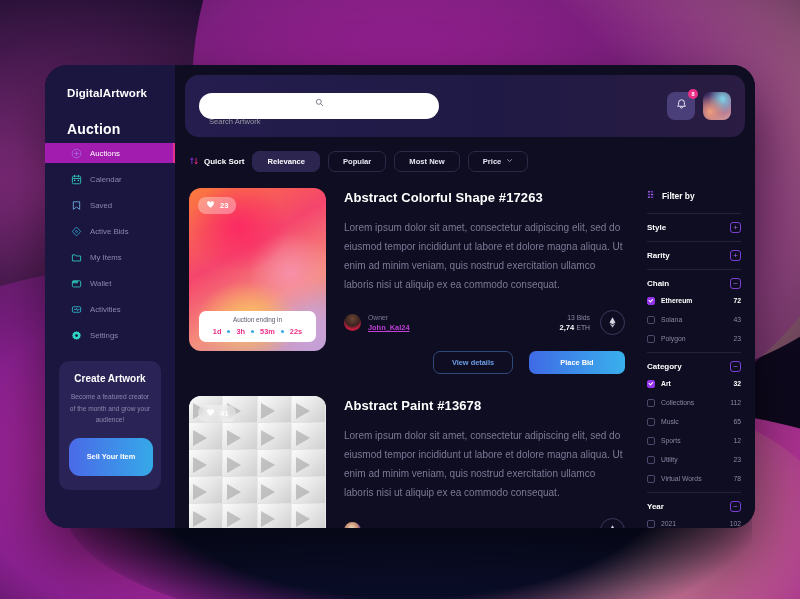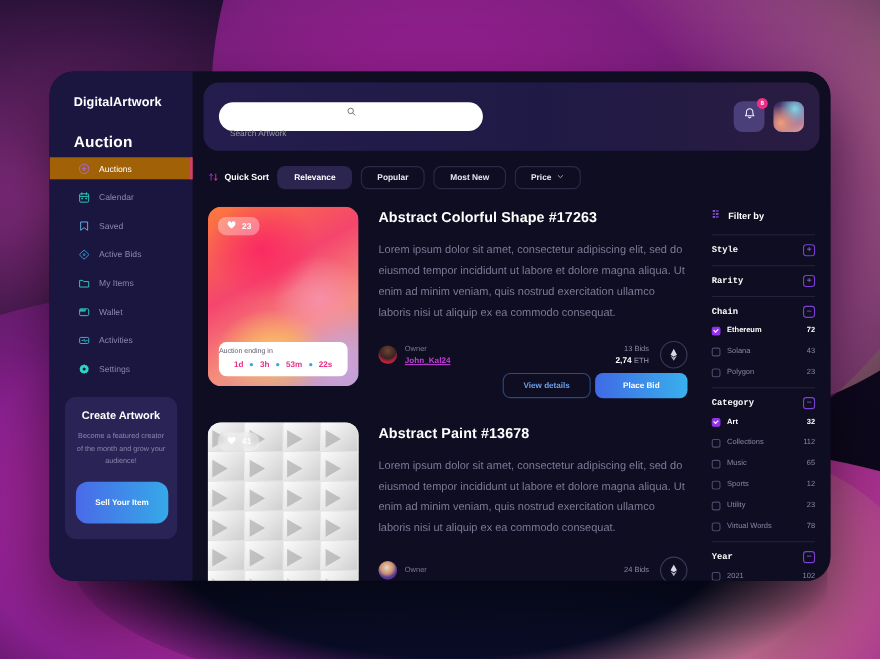--- a/index.html
+++ b/index.html
@@ -77,21 +77,21 @@
   .nav-head {
     color: #ffffff; font-size: 14px; font-weight: bold;
     padding: 22px 0 6px 22px; letter-spacing: .2px;
   }
   .nav-item {
     display: flex; align-items: center; gap: 8px;
     height: 20px; padding-left: 26px; margin-bottom: 6px;
     color: #8b86ad; font-size: 7.8px; position: relative;
   }
   .nav-item.active {
-    background: #a16207; color: #ffffff;
+    background: #a21caf; color: #ffffff;
   }
   .nav-item.active::after {
     content: ""; position: absolute; right: 0; top: 0; bottom: 0; width: 2px;
     background: #e5318d;
   }
   .nav-ico { width: 11px; height: 11px; display: block; flex: 0 0 11px; }
 
   
   .promo {
     margin: 16px 14px 0 14px;
@@ -204,21 +204,21 @@
   }
   .likes {
     position: absolute; left: 9px; top: 9px;
     background: rgba(255,255,255,.34); backdrop-filter: blur(3px);
     border-radius: 8px; height: 17px; padding: 0 8px;
     display: flex; align-items: center; gap: 5px;
     color: #fff; font-size: 7.6px; font-weight: bold;
   }
   .timer {
     position: absolute; left: 10px; right: 10px; bottom: 9px;
-    background: #ffffff; border-radius: 7px; padding: 5px 0 6px 0; text-align: left;
+    background: #ffffff; border-radius: 7px; padding: 5px 0 6px 0; text-align: center;
   }
   .timer-label { color: #5b5b6b; font-size: 6.4px; }
   .timer-vals {
     display: flex; align-items: center; justify-content: center; gap: 6px;
     margin-top: 4px; color: #ec2f86; font-size: 7.4px; font-weight: bold;
   }
   .dot { width: 3px; height: 3px; border-radius: 50%; background: #35a9e8; }
 
   .info { flex: 1; min-width: 0; padding-top: 2px; }
   .card-title { color: #fff; font-size: 13px; font-weight: bold; letter-spacing: .1px; }
@@ -237,48 +237,48 @@
   .owner-name { color: #c03fd6; font-size: 7.4px; font-weight: bold; margin-top: 2px; text-decoration: underline; }
   .bids { margin-left: auto; text-align: right; }
   .bids-count { color: #8b89a3; font-size: 6.8px; }
   .bids-price { color: #fff; font-size: 7.6px; font-weight: bold; margin-top: 2px; }
   .bids-price .unit { color: #9a98b2; font-weight: normal; font-size: 6.8px; }
   .ethbadge {
     width: 25px; height: 25px; border-radius: 50%;
     border: 1px solid #3b3a5c; margin-left: 10px;
     display: flex; align-items: center; justify-content: center;
   }
-  .cardbtns { display: flex; gap: 4px; justify-content: flex-end; margin-top: 4px; }
+  .cardbtns { display: flex; gap: 16px; justify-content: flex-end; margin-top: 16px; }
   .btn-outline {
     width: 80px; height: 23px; border-radius: 7px;
     border: 1px solid #2e4a7a; background: transparent;
     color: #6d9fe8; font-size: 7.4px; font-weight: bold;
     font-family: inherit; cursor: pointer;
   }
   .btn-fill {
-    width: 84px; height: 23px; border-radius: 7px; border: none;
+    width: 96px; height: 23px; border-radius: 7px; border: none;
     background: linear-gradient(90deg, #3f6ae6 0%, #39b0ec 100%);
     color: #fff; font-size: 7.4px; font-weight: bold;
     font-family: inherit; cursor: pointer;
   }
 
   
   #filters {
     width: 118px; flex: 0 0 118px;
     padding: 18px 14px 0 10px;
   }
   .filter-head {
     display: flex; align-items: center; gap: 6px;
     color: #fff; font-size: 8.4px; font-weight: bold; margin-bottom: 12px; text-align: center;
   }
   .fgroup { border-top: 1px solid #23223c; padding: 8px 0 6px 0; }
   .fgroup:first-of-type { border-top: none; }
   .fgroup-head {
     display: flex; align-items: center; justify-content: space-between;
-    color: #fff; font-size: 8px; font-weight: bold; margin-bottom: 2px; font-family: Liberation Mono, monospace;
+    color: #fff; font-size: 8px; font-weight: bold; margin-bottom: 2px;
   }
   .toggle-btn {
     width: 11px; height: 11px; border-radius: 3px;
     border: 1px solid #7b3fd4; color: #a86ae8;
     display: flex; align-items: center; justify-content: center;
     font-size: 8px; line-height: 1; background: transparent;
     font-family: inherit; cursor: pointer;
   }
   .frow {
     display: flex; align-items: center; gap: 6px;

